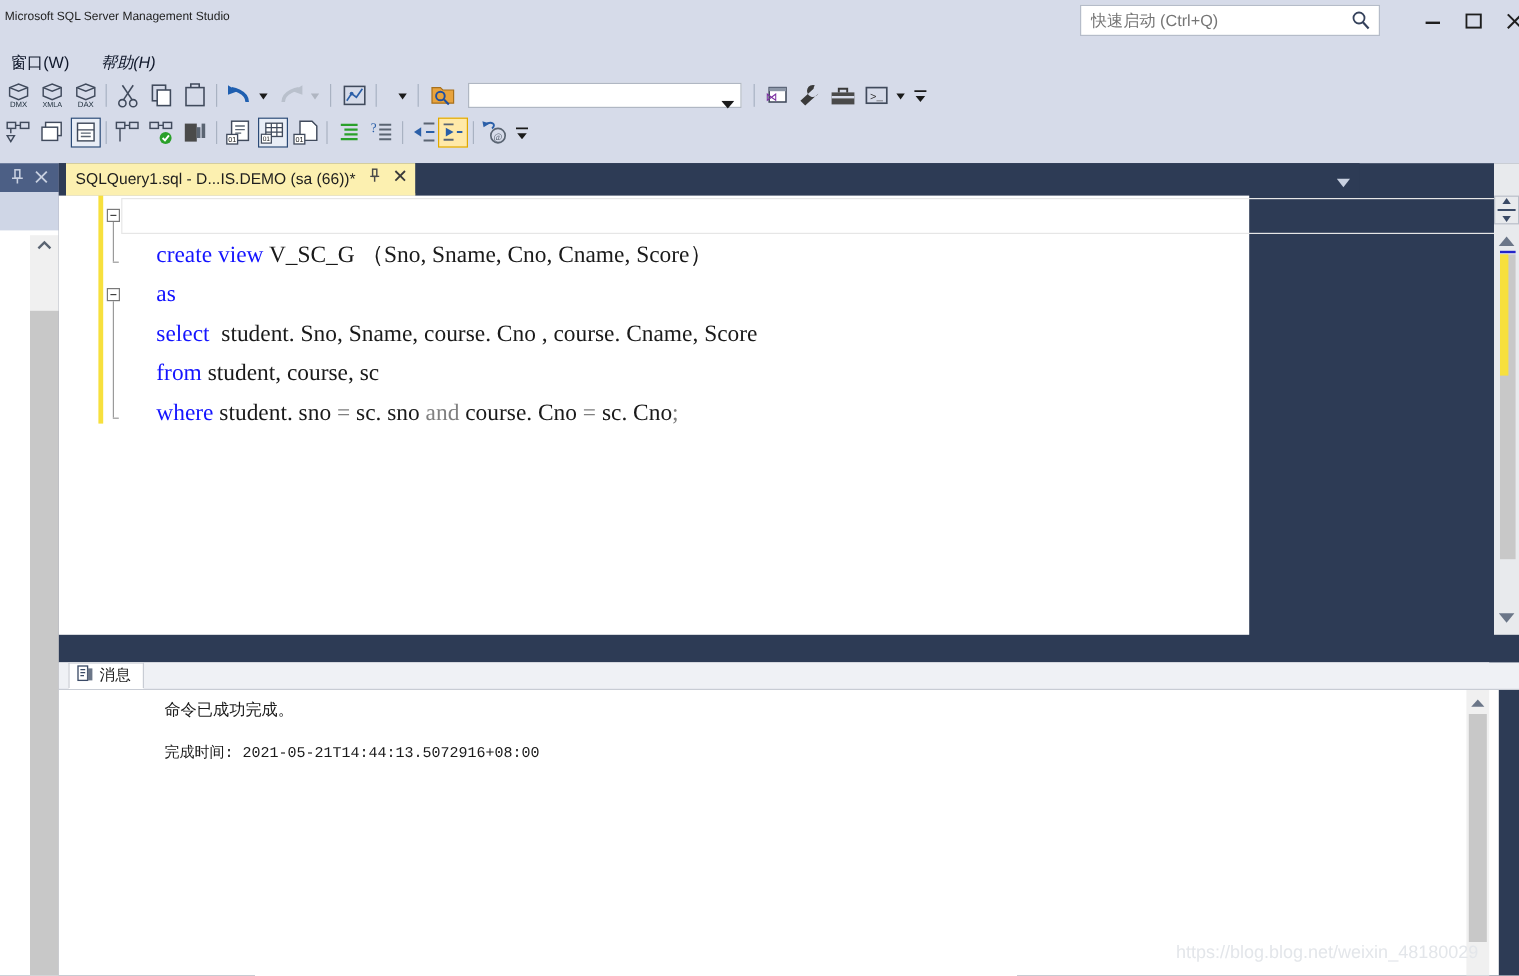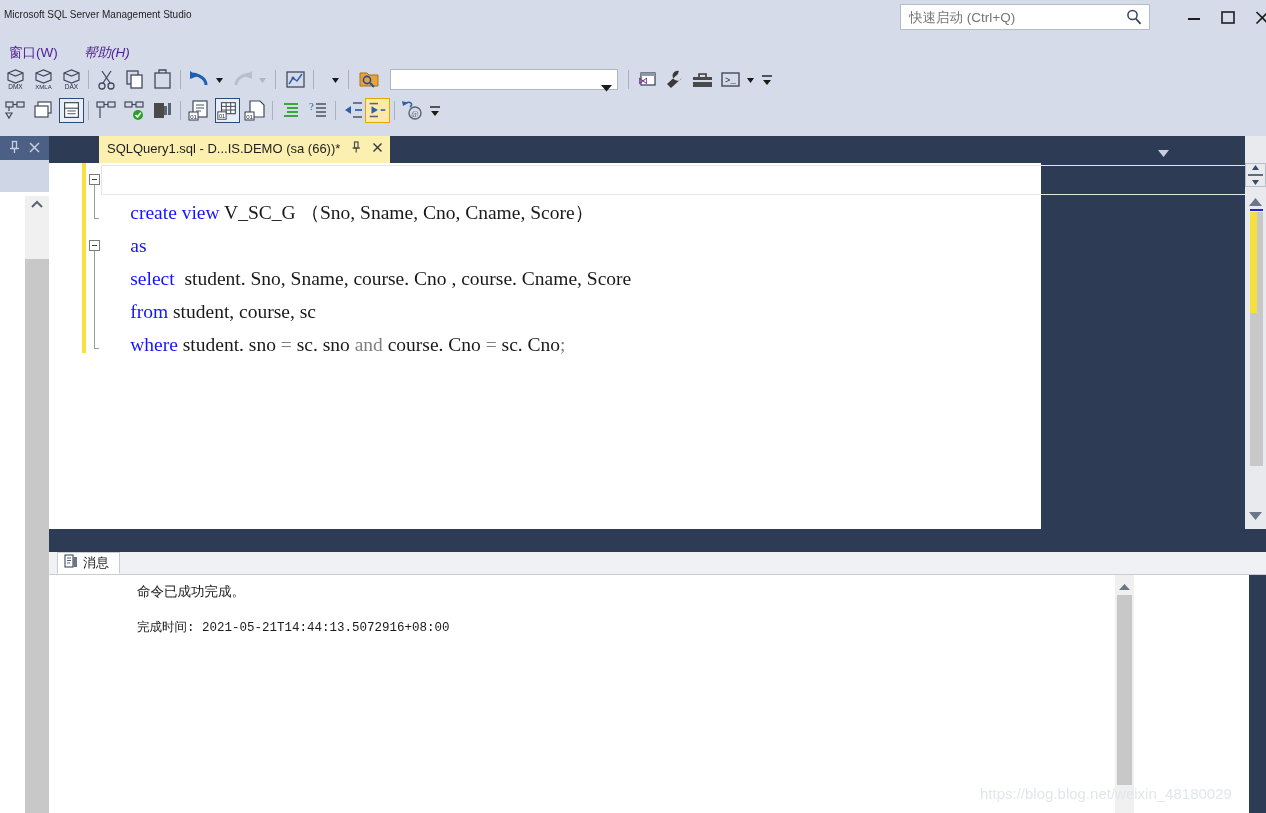--- a/index.html
+++ b/index.html
@@ -16,21 +16,21 @@
   .title-text{position:absolute;left:4px;top:9px;font-size:10px;color:#1e1e1e;white-space:nowrap;}
   .quicklaunch{position:absolute;left:900px;top:4px;width:250px;height:26px;background:#fff;border:1px solid #b5bcc9;box-sizing:border-box;}
   .quicklaunch input{border:0;outline:0;width:205px;height:24px;margin:0;padding:0 0 0 8px;font-family:"Liberation Sans",sans-serif;font-size:13.5px;color:#5a5a5a;background:transparent;}
   .ql-icon{position:absolute;right:6px;top:3px;width:18px;height:18px;}
   .wbtn{position:absolute;top:2px;width:34px;height:30px;cursor:default;}
   .wbtn svg{position:absolute;left:9px;top:9px;}
   .wmin{left:1178px;} .wmax{left:1212px;} .wclose{left:1246px;}
 
   
   .menubar{position:absolute;left:0;top:38px;width:1266px;height:26px;background:#d6dbe9;}
-  .menuitem{position:absolute;top:4px;font-size:13.5px;color:#4c1d95;padding:2px 6px;cursor:default;white-space:nowrap;}
+  .menuitem{position:absolute;top:4px;font-size:13.5px;color:#0f172a;padding:2px 6px;cursor:default;white-space:nowrap;}
   .mi0{left:3px;} .mi1{left:78px;font-style:italic;}
 
   
   .toolbar{position:absolute;left:0;width:1266px;height:31px;background:#d6dbe9;}
   .tb1{top:64px;} .tb2{top:95px;}
   .tool{position:absolute;top:3px;width:25px;height:25px;box-sizing:border-box;cursor:default;}
   .tool.framed{border:1px solid #2b4a77;background:#e8edf6;}
   .tool.hl{border:1px solid #e0a800;background:#ffe9a8;}
   .sep{position:absolute;top:6px;width:1px;height:19px;background:#a9b2c2;}
   .tcombo{position:absolute;top:5px;left:390px;width:228px;height:21px;background:#fff;border:1px solid #b0b7c3;box-sizing:border-box;}
@@ -42,21 +42,21 @@
   .leftpanel{position:absolute;left:0;top:136px;width:49px;height:677px;background:#ffffff;}
   .lp-head{position:absolute;left:0;top:0;width:49px;height:24px;background:#4c5f85;}
   .lp-body{position:absolute;left:0;top:24px;width:49px;height:32px;background:#cfd6e6;}
   .lp-ico{position:absolute;top:4px;width:15px;height:15px;cursor:default;}
   .lp-scroll{position:absolute;left:25px;top:60px;width:24px;height:753px;background:#f0f0f0;}
   .lp-scroll-up{position:absolute;left:0;top:0;width:24px;height:17px;}
   .lp-thumb{position:absolute;left:0;top:63px;width:24px;height:680px;background:#c8c8c8;}
 
   
   .editordock{position:absolute;left:49px;top:136px;width:1217px;height:677px;background:#2d3b55;}
-  .tabstrip{position:absolute;left:0;top:0;width:1084px;height:27px;background:#2d3b55;margin-left:44px;}
+  .tabstrip{position:absolute;left:0;top:0;width:1084px;height:27px;background:#2d3b55;}
   .tab{position:absolute;left:6px;top:0;height:27px;background:#fcf0b0;border-bottom:2px solid #fcf0b0;display:flex;align-items:center;padding:0 6px 0 8px;box-sizing:border-box;cursor:default;}
   .tab-label{font-size:13px;color:#1e1e1e;white-space:nowrap;}
   .tab-pin{margin-left:10px;} .tab-close{margin-left:8px;}
   .tabstrip-chev{position:absolute;right:7px;top:8px;cursor:default;}
 
   
   .editor{position:absolute;left:49px;top:163px;width:992px;height:366px;background:#ffffff;}
   .gutter-change{position:absolute;left:33px;top:0;width:4px;height:190px;background:#f7e03d;}
   .glyph{position:absolute;left:40px;width:11px;height:11px;border:1px solid #7a7a7a;background:#fff;box-sizing:border-box;cursor:default;}
   .glyph:before{content:"";position:absolute;left:2px;top:4px;width:5px;height:1px;background:#404040;}
@@ -78,21 +78,21 @@
 
   
   .zoombar{position:absolute;left:49px;top:529px;width:1217px;height:23px;background:#e8eaed;border-top:1px solid #c8ccd4;box-sizing:border-box;}
   .zoomsel{position:absolute;left:7px;top:2px;width:77px;height:19px;background:#fff;border:1px solid #b0b7c3;box-sizing:border-box;cursor:default;}
   .zoomsel span{position:absolute;left:5px;top:2px;font-size:12.5px;color:#1a1a1a;}
   .zoomsel .arrow{position:absolute;right:4px;top:7px;}
   .hs-left{position:absolute;left:88px;top:6px;cursor:default;}
   .hs-right{position:absolute;right:8px;top:6px;cursor:default;}
 
   
-  .results{position:absolute;left:49px;top:552px;width:1085px;height:261px;background:#ffffff;}
+  .results{position:absolute;left:49px;top:552px;width:1192px;height:261px;background:#ffffff;}
   .rtabstrip{position:absolute;left:0;top:0;width:1217px;height:23px;background:#eff1f5;border-bottom:1px solid #c8ccd4;box-sizing:border-box;}
   .rtab{position:absolute;left:8px;top:0;height:22px;background:#fff;border:1px solid #c8ccd4;border-bottom:1px solid #fff;box-sizing:border-box;display:flex;align-items:center;padding:0 10px 0 6px;cursor:default;}
   .rtab-label{font-size:13px;color:#1a1a1a;margin-left:5px;white-space:nowrap;}
   .msgarea{position:absolute;left:0;top:23px;width:1200px;height:238px;background:#fff;}
   .msg{position:absolute;left:88px;font-size:13.5px;color:#1a1a1a;white-space:pre;}
   .msg.mono{font-family:"Liberation Mono",monospace;font-size:12.5px;}
   .rscroll{position:absolute;right:0;top:23px;width:19px;height:238px;background:#f0f0f0;}
   .rscroll-up{position:absolute;left:3px;top:3px;cursor:default;}
   .rscroll-thumb{position:absolute;left:2px;top:20px;width:15px;height:190px;background:#c8c8c8;}
 

